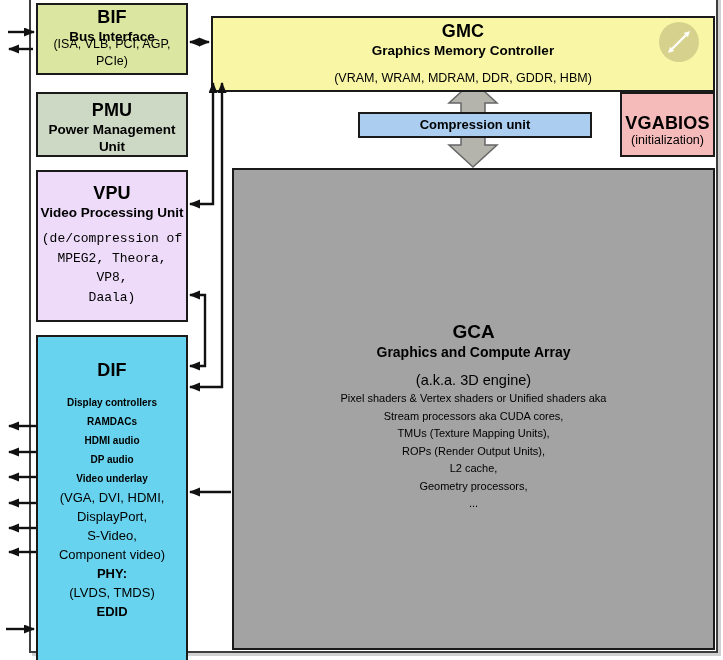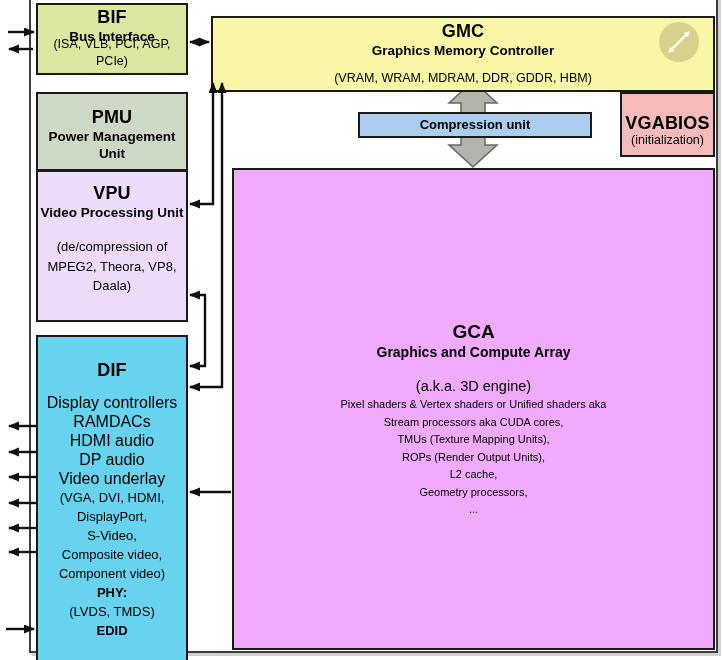--- a/index.html
+++ b/index.html
@@ -14,28 +14,28 @@
     box-sizing:border-box;
   }
   .box{
     position:absolute;box-sizing:border-box;border:2px solid #1a1a1a;
     text-align:center;font-size:13px;line-height:19px;
   }
   .abbr{font-size:18px;font-weight:bold;line-height:22px;letter-spacing:.2px;}
   .bname{font-size:13.5px;font-weight:bold;line-height:17px;}
   .detail-bottom{position:absolute;left:0;right:0;bottom:3px;font-size:12.5px;line-height:17px;}
   .lines-reg div{font-size:13px;line-height:19px;font-weight:normal;}
-  .lines-bold div{font-size:16px;line-height:19px;font-weight:normal;}
+  .lines-bold div{font-size:10px;line-height:19px;font-weight:bold;}
   .row-bold{font-size:13px;line-height:19px;font-weight:bold;}
   .row-reg{font-size:13px;line-height:19px;font-weight:normal;}
   .vpu-details div{font-size:13px;line-height:19.5px;}
   .gca-text{position:absolute;left:0;right:0;top:150px;}
   .gca-abbr{font-size:19px;font-weight:bold;line-height:23px;}
   .gca-name{font-size:14px;font-weight:bold;line-height:18px;}
-  .gca-alias{font-size:14.5px;line-height:19px;margin-top:16px;}
+  .gca-alias{font-size:14.5px;line-height:19px;margin-top:10px;}
   .gca-details div{font-size:11px;line-height:17.5px;}
   svg{display:block;}
   .overlay{position:absolute;left:0;top:0;pointer-events:none;}
 </style>
 </head>
 <body>
 
 <div class="canvas">
 
   <div class="frame"></div>
@@ -43,21 +43,21 @@
   <svg class="overlay" width="723" height="660">
     <polygon points="473,81 497,103 485,103 485,145 497,145 473,167 449,145 461,145 461,103 449,103" fill="#b4b4ac" stroke="#666" stroke-width="1.5"></polygon>
   </svg>
 
   <div class="box" style="left: 36px; top: 3px; width: 152px; height: 72px; padding-top: 1px; background: rgb(219, 231, 160);">
     <div class="abbr">BIF</div>
     <div class="bname">Bus Interface</div>
     <div class="detail-bottom">(ISA, VLB, PCI, AGP, PCIe)</div>
   </div>
 
-  <div class="box" style="left: 36px; top: 92px; width: 152px; height: 79px; padding: 12px 8px 0px; background: rgb(205, 217, 196);">
+  <div class="box" style="left: 36px; top: 92px; width: 152px; height: 65px; padding: 5px 8px 0px; background: rgb(205, 217, 196);">
     <div class="abbr">PMU</div>
     <div class="bname">Power Management Unit</div>
   </div>
 
   <div class="box" style="left: 211px; top: 16px; width: 504px; height: 76px; padding-top: 2px; background: rgb(249, 247, 166);">
     <div class="abbr">GMC</div>
     <div class="bname">Graphics Memory Controller</div>
     <div class="detail-bottom">(VRAM, WRAM, MDRAM, DDR, GDDR, HBM)</div>
 
     <svg style="position:absolute;right:12px;top:2px;" width="44" height="44" viewBox="0 0 44 44">
@@ -66,21 +66,21 @@
       <polygon points="33,11 30.9,17.3 26.7,13.1" fill="#ffffff" opacity="0.95"></polygon>
       <polygon points="11,33 17.3,30.9 13.1,26.7" fill="#ffffff" opacity="0.95"></polygon>
     </svg>
   </div>
 
   <div class="box" style="left: 620px; top: 92px; width: 95px; height: 65px; padding-top: 18px; background: rgb(245, 186, 186);">
     <div class="abbr">VGABIOS</div>
     <div class="detail-bottom" style="bottom:6px;">(initialization)</div>
   </div>
 
-  <div class="box" style="left: 232px; top: 168px; width: 483px; height: 482px; background: #f0abfc;">
+  <div class="box" style="left: 232px; top: 168px; width: 483px; height: 482px; background: #a3a3a3;">
     <div class="gca-text">
       <div class="gca-abbr">GCA</div>
       <div class="gca-name">Graphics and Compute Array</div>
       <div class="gca-alias">(a.k.a. 3D engine)</div>
       <div class="gca-details">
           <div>Pixel shaders &amp; Vertex shaders or Unified shaders aka</div>
           <div>Stream processors aka CUDA cores,</div>
           <div>TMUs (Texture Mapping Units),</div>
           <div>ROPs (Render Output Units),</div>
           <div>L2 cache,</div>
@@ -90,42 +90,41 @@
     </div>
   </div>
 
   <div class="box" style="left: 358px; top: 112px; width: 234px; height: 26px; font-weight: bold; line-height: 22px; background: rgb(170, 205, 240);">
     <span>Compression unit</span>
   </div>
 
   <div class="box" style="left: 36px; top: 170px; width: 152px; height: 152px; padding-top: 10px; background: rgb(237, 219, 249);">
     <div class="abbr">VPU</div>
     <div class="bname">Video Processing Unit</div>
-    <div class="vpu-details" style="margin-top:16px;">
+    <div class="vpu-details" style="margin-top:8px;font-family:Liberation Mono, monospace;">
         <div>(de/compression of</div>
         <div>MPEG2, Theora, VP8,</div>
         <div>Daala)</div>
       </div>
   </div>
 
   <div class="box" style="left: 36px; top: 335px; width: 152px; height: 398px; padding-top: 22px; background: rgb(104, 211, 238);">
     <div class="abbr">DIF</div>
     <div style="height:12px;"></div>
     <div class="lines-bold">
         <div>Display controllers</div>
         <div>RAMDACs</div>
         <div>HDMI audio</div>
         <div>DP audio</div>
         <div>Video underlay</div>
       </div>
     <div class="lines-reg">
         <div>(VGA, DVI, HDMI,</div>
         <div>DisplayPort,</div>
         <div>S-Video,</div>
-        <div>Composite video,</div>
         <div>Component video)</div>
       </div>
     <div class="row-bold">PHY:</div>
     <div class="row-reg">(LVDS, TMDS)</div>
     <div class="row-bold">EDID</div>
   </div>
 
   <svg class="overlay" width="723" height="660">
     <defs>
       <marker id="ah" markerUnits="userSpaceOnUse" markerWidth="12" markerHeight="10" refX="10" refY="4.5" orient="auto">

